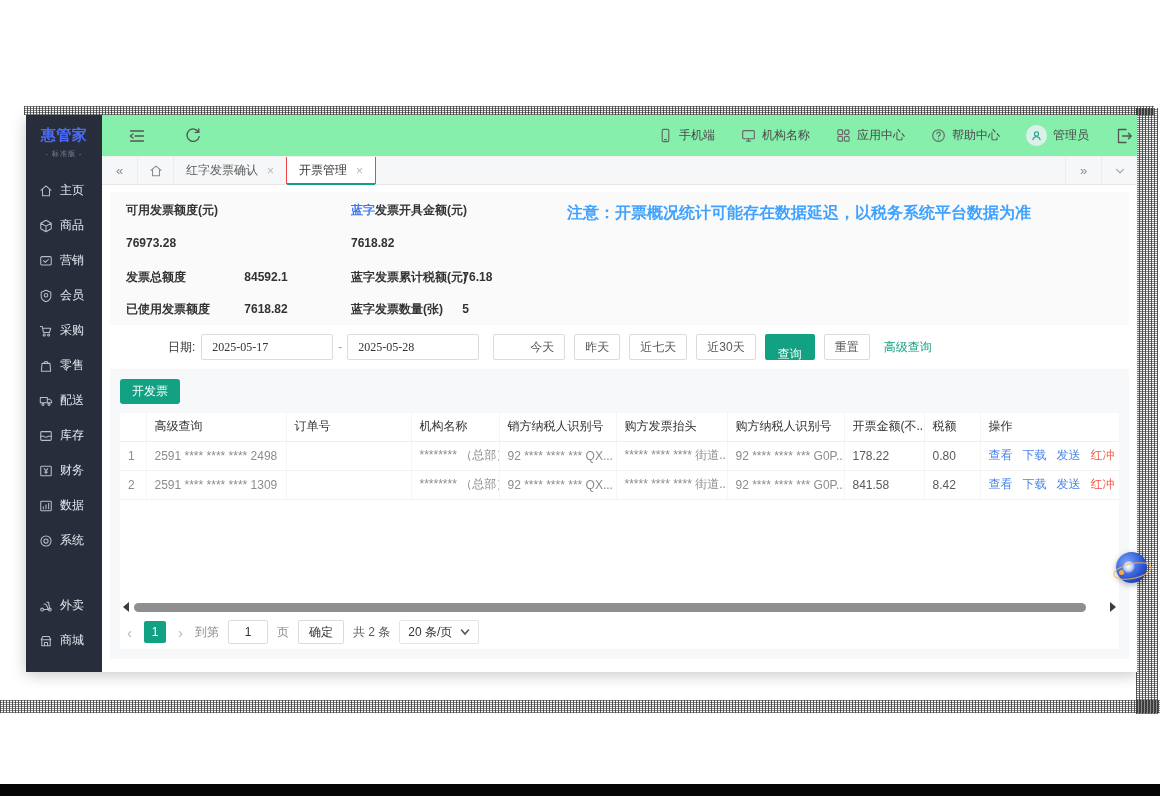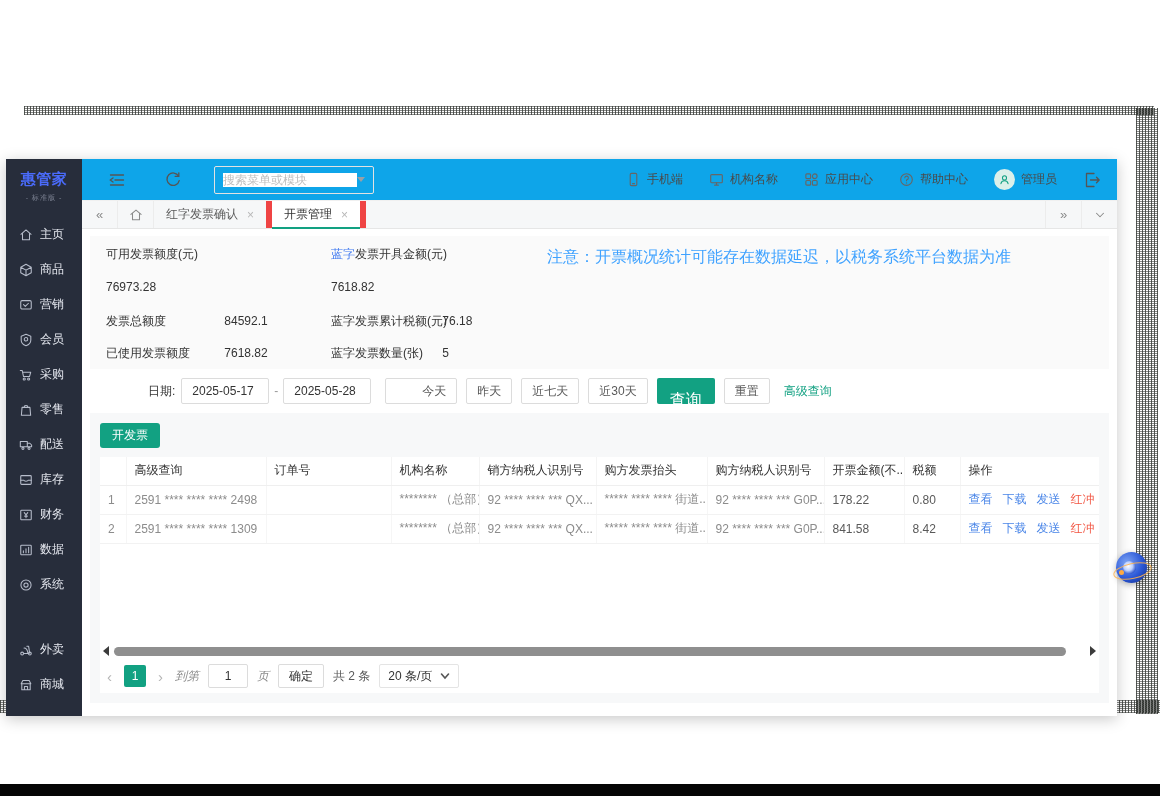--- a/index.html
+++ b/index.html
@@ -11,22 +11,22 @@
     background-image:
       repeating-linear-gradient(90deg, rgba(10,14,10,.85) 0 1px, transparent 1px 3px),
       repeating-linear-gradient(0deg, rgba(10,14,10,.6) 0 1px, transparent 1px 2px);
   }
   .noise-top    { left:24px;  top:106px; width:1130px; height:9px;  }
   .noise-right  { left:1136px;top:108px; width:22px;  height:606px; }
   .noise-bottom { left:0;     top:700px; width:1160px; height:13px; }
   .black-bar    { position:absolute; left:0; top:784px; width:1160px; height:12px; background:#050505; }
 
   
-  .window { position:absolute; left:6px; top:115px; width:1111px; height:557px;
-    background:#0ea5e9; box-shadow:0 3px 14px rgba(0,0,0,.22); display:flex;margin-top:44px; }
+  .window { position:absolute; left:26px; top:115px; width:1111px; height:557px;
+    background:#86efac; box-shadow:0 3px 14px rgba(0,0,0,.22); display:flex; }
 
   
   .sidebar { width:76px; background:#272d3b; color:#e6e9f0; flex-shrink:0;
     display:flex; flex-direction:column; }
   .logo-box { text-align:center; padding:11px 0 8px; }
   .logo { color:#4a6bfa; font-weight:bold; font-size:15px; letter-spacing:.5px; }
   .logo-sub { color:#7c8292; font-size:8px; margin-top:3px; letter-spacing:1px; transform:scale(.9); }
   .menu { margin-top:6px; }
   .menu-item { height:35px; display:flex; align-items:center; padding-left:13px; gap:7px;
     font-size:12px; cursor:pointer; }
@@ -44,70 +44,70 @@
   .tb-btn { padding:4px; cursor:pointer; display:flex; align-items:center; }
   .tb-collapse { margin-left:22px; }
   .tb-refresh { margin-left:30px; }
   .searchbox { margin-left:28px; width:160px; height:28px; border:1px solid #e2e2e2; border-radius:2px;
     display:flex; align-items:center; padding:0 8px; }
   .searchbox input { border:none; outline:none; flex:1; font-size:12px; color:#333; min-width:0;
     font-family:inherit; }
   .searchbox input::placeholder { color:#bfbfbf; }
   .caret-down { width:0; height:0; border-left:4px solid transparent; border-right:4px solid transparent;
     border-top:5px solid #9aa0a6; }
-  .tb-right { margin-left:auto; display:flex; align-items:center; gap:26px; padding-right:12px; }
+  .tb-right { margin-left:auto; display:flex; align-items:center; gap:26px; padding-right:0; }
   .tb-link { display:flex; align-items:center; gap:6px; font-size:12px; color:#4a4a4a; cursor:pointer; }
   .tb-link svg { width:15px; height:15px; stroke:#666; fill:none; stroke-width:1.2;
     stroke-linecap:round; stroke-linejoin:round; }
   .avatar { width:21px; height:21px; border-radius:50%; background:#dcf0ea; display:flex;
     align-items:center; justify-content:center; }
   .avatar svg { width:13px; height:13px; stroke:#12a182; fill:none; stroke-width:1.3; }
   .tb-exit { margin-left:-4px; }
 
   
   .tabbar { height:28px; background:#f6f7f8; border-bottom:1px solid #e6e6e6; display:flex;
     align-items:stretch; flex-shrink:0; font-size:12px; }
   .tab-tool { width:36px; display:flex; align-items:center; justify-content:center; color:#8a8a8a;
     cursor:pointer; border-right:1px solid #ececec; font-size:13px; }
   .tab-tool svg { width:14px; height:14px; stroke:#8a8a8a; fill:none; stroke-width:1.2;
     stroke-linecap:round; stroke-linejoin:round; }
   .tab { display:flex; align-items:center; padding:0 12px; color:#595959; cursor:pointer;
-    border-right:6px solid #ef4444; position:relative; }
+    border-right:1px solid #ef4444; position:relative; }
   .tab .close { margin-left:9px; color:#b8b8b8; font-size:12px; cursor:pointer; }
   .tab.active { background:#fff; color:#333; }
   .tab.active::after { content:""; position:absolute; left:0; right:0; bottom:-1px; height:2px; background:#12a182; }
   .tab-spacer { flex:1; }
   .tab-tool.right { border-right:none; border-left:1px solid #ececec; }
 
   
   .content { flex:1; background:#fff; padding:7px 8px 0; overflow:hidden; }
 
   
-  .stats-panel { position:relative; background:#fafafa; height:133px; font-size:12px; color:#333; }
+  .stats-panel { position:relative; background:#fafafa; height:133px; font-size:12px; color:#333;font-weight:bold; }
   .stat-col { position:absolute; top:0; }
   .stat-col.c1 { left:16px; }
   .stat-col.c2 { left:241px; }
   .srow { position:absolute; white-space:nowrap; height:14px; line-height:14px; }
   .srow .lab { display:inline-block; }
   .c1 .srow .lab { width:115px; }
   .c2 .srow .lab { width:108px; }
   .blue-prefix { color:#3e78f0; }
   .stats-note { position:absolute; left:457px; top:11px; color:#3fa2ff; font-size:16px; white-space:nowrap; }
 
   
   .filter-row { margin-top:9px; height:26px; display:flex; align-items:center; font-size:12px;
     color:#333; padding-left:58px; }
-  .date-input { width:88px; height:26px; border:1px solid #dcdcdc; border-radius:2px; padding:0 10px;
-    font-size:12px; color:#333; outline:none; font-family:Liberation Sans, sans-serif; background:#fff; }
+  .date-input { width:132px; height:26px; border:1px solid #dcdcdc; border-radius:2px; padding:0 10px;
+    font-size:12px; color:#333; outline:none; font-family:Liberation Serif, serif; background:#fff; }
   .dash { color:#999; margin:0 5px; }
   .q-btn { height:26px; padding:0 10px; background:#fff; border:1px solid #dcdcdc; border-radius:2px;
     font-size:12px; color:#595959; cursor:pointer; margin-left:9px; font-family:inherit; }
   .q-btn.first { margin-left:14px;padding-left:36px; }
   .btn-primary { height:26px; padding:12px 13px; background:#12a182; border:none; border-radius:2px;
-    color:#fff; font-size:16px; cursor:pointer; margin-left:9px; font-family:inherit; }
+    color:#fff; font-size:12px; cursor:pointer; margin-left:9px; font-family:inherit; }
   .adv-link { color:#12a182; margin-left:14px; cursor:pointer; }
 
   
   .table-wrap { margin-top:9px; background:#f7f8f9; height:290px; padding:10px; display:flex;
     flex-direction:column; }
   .create-btn { align-self:flex-start; height:25px; padding:0 12px; background:#12a182; border:none;
     border-radius:3px; color:#fff; font-size:12px; cursor:pointer; font-family:inherit; }
   .table-white { margin-top:9px; background:#fff; flex:1; display:flex; flex-direction:column; min-height:0; }
   table { border-collapse:collapse; width:100%; table-layout:fixed; font-size:12px; }
   th { height:28px; text-align:left; padding:0 8px; color:#333; font-weight:500;
@@ -128,21 +128,21 @@
   .hs-left { border-top:5px solid transparent; border-bottom:5px solid transparent; border-right:6px solid #3c3c3c; }
   .hs-right { border-top:5px solid transparent; border-bottom:5px solid transparent; border-left:6px solid #3c3c3c; }
   .hs-track { flex:1; height:9px; margin:0 5px; position:relative; }
   .hs-thumb { position:absolute; left:0; top:0; height:9px; width:98%; background:#8f8f8f; border-radius:5px; cursor:pointer; }
 
   
   .pager { height:34px; display:flex; align-items:center; font-size:12px; color:#595959; gap:9px; padding:0 4px; }
   .pg-chev { color:#b5b5b5; font-size:15px; cursor:pointer; padding:0 3px; }
   .pg-num { width:22px; height:22px; background:#12a182; color:#fff; border-radius:2px; display:flex;
     align-items:center; justify-content:center; cursor:pointer; }
-  .pg-muted { color:#8c8c8c;font-style:italic; }
+  .pg-muted { color:#8c8c8c; }
   .pg-input { width:40px; height:24px; border:1px solid #dcdcdc; border-radius:2px; text-align:center;
     font-size:12px; color:#333; outline:none; font-family:inherit; }
   .pg-btn { height:24px; padding:0 10px; background:#fff; border:1px solid #dcdcdc; border-radius:2px;
     font-size:12px; color:#333; cursor:pointer; font-family:inherit; }
   .pg-select { height:24px; border:1px solid #e4e4e4; border-radius:2px; background:#fff; display:flex;
     align-items:center; gap:8px; padding:0 8px; cursor:pointer; color:#333; }
   .pg-select svg { width:10px; height:10px; stroke:#555; fill:none; stroke-width:1.6; stroke-linecap:round; }
 
   
   .float-widget { position:absolute; left:1116px; top:552px; width:31px; height:31px; border-radius:50%;
@@ -273,24 +273,20 @@
       <div class="tb-btn tb-collapse">
         <svg class="tb-icon" viewBox="0 0 18 18">
             <path d="M2.5 4 H15.5 M7 9 H15.5 M2.5 14 H15.5 M5 7 L2.2 9 L5 11"></path>
           </svg>
       </div>
       <div class="tb-btn tb-refresh">
         <svg class="tb-icon" viewBox="0 0 18 18">
             <path d="M14.6 5.2 A6.2 6.2 0 1 0 15.2 9.6"></path>
             <path d="M14.8 1.8 V5.4 H11.2"></path>
           </svg>
-      </div>
-      <div class="searchbox">
-        <input type="text" placeholder="搜索菜单或模块" style="">
-        <span class="caret-down"></span>
       </div>
       <div class="tb-right">
         <div class="tb-link">
           <svg viewBox="0 0 16 16">
               <rect x="4.5" y="1.5" width="7" height="13" rx="1.3"></rect>
               <path d="M7 12.4 H9"></path>
             </svg>
           <span>手机端</span>
         </div>
         <div class="tb-link">

